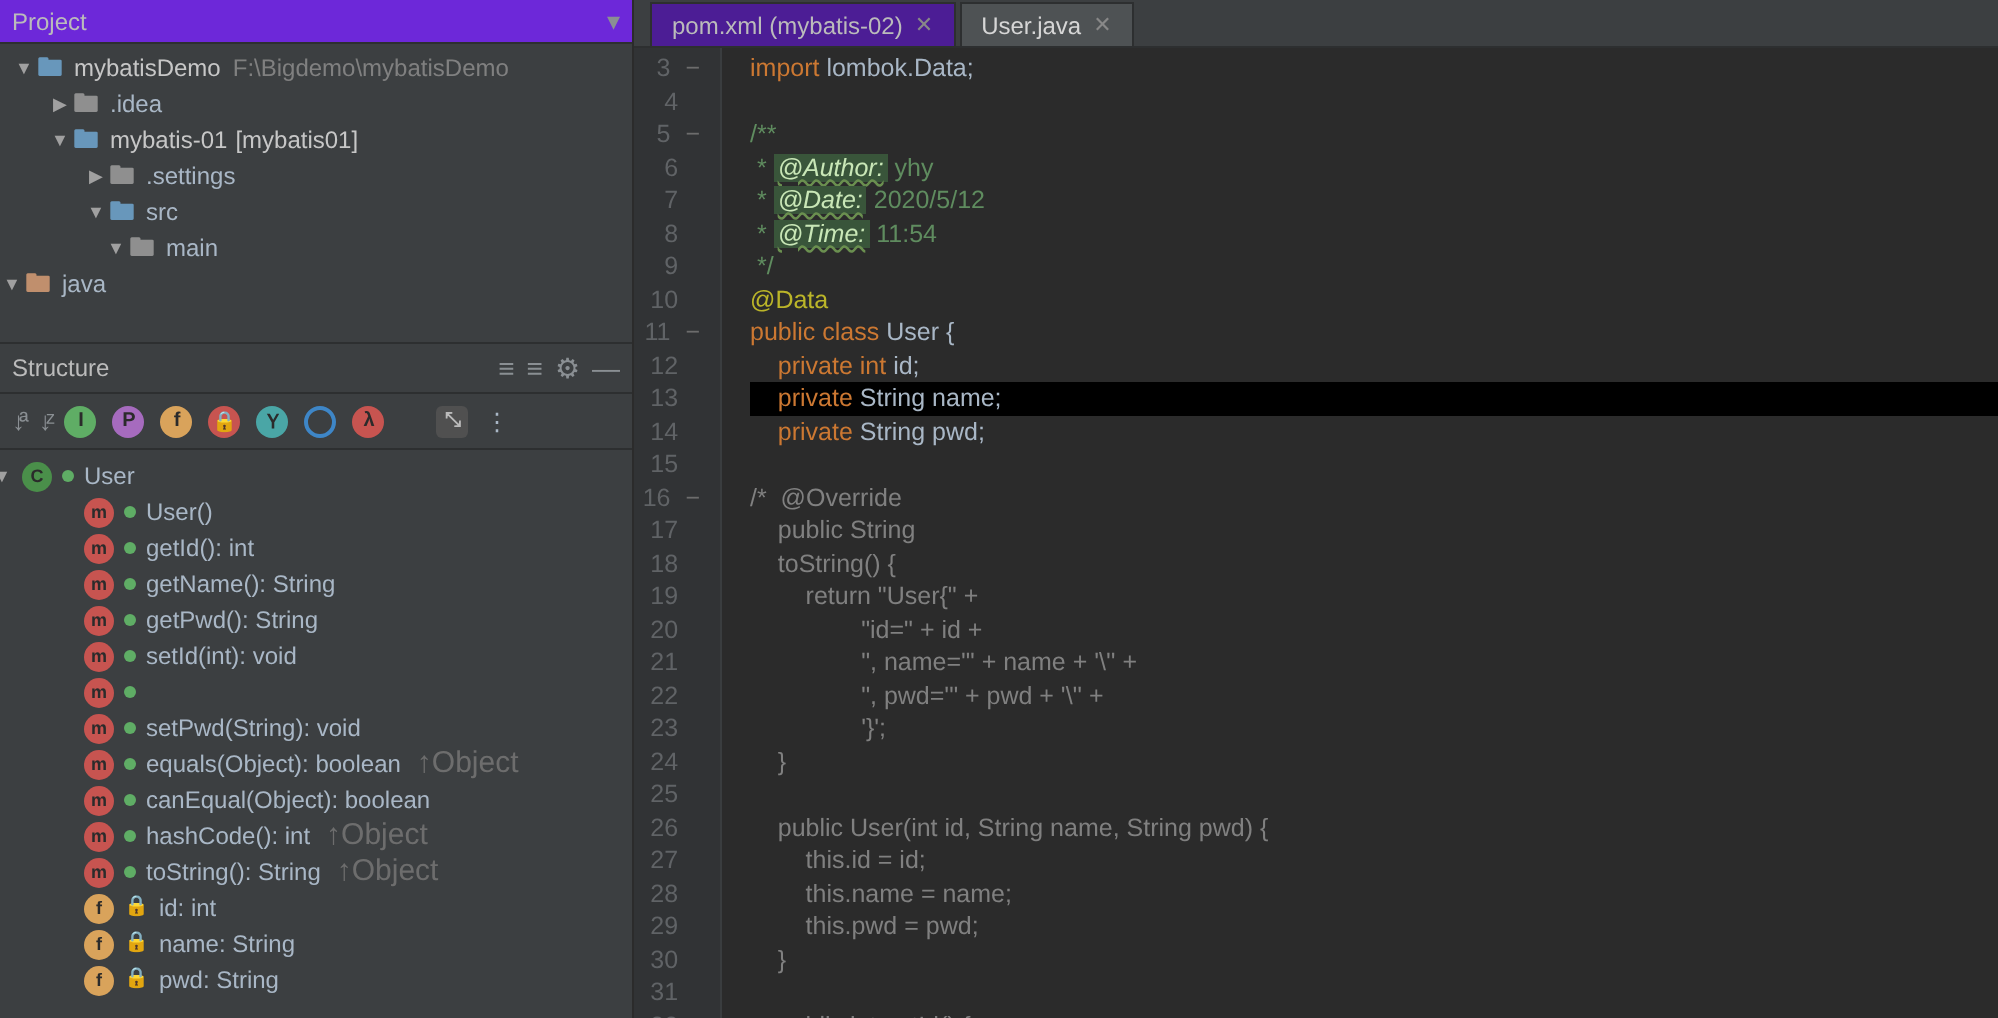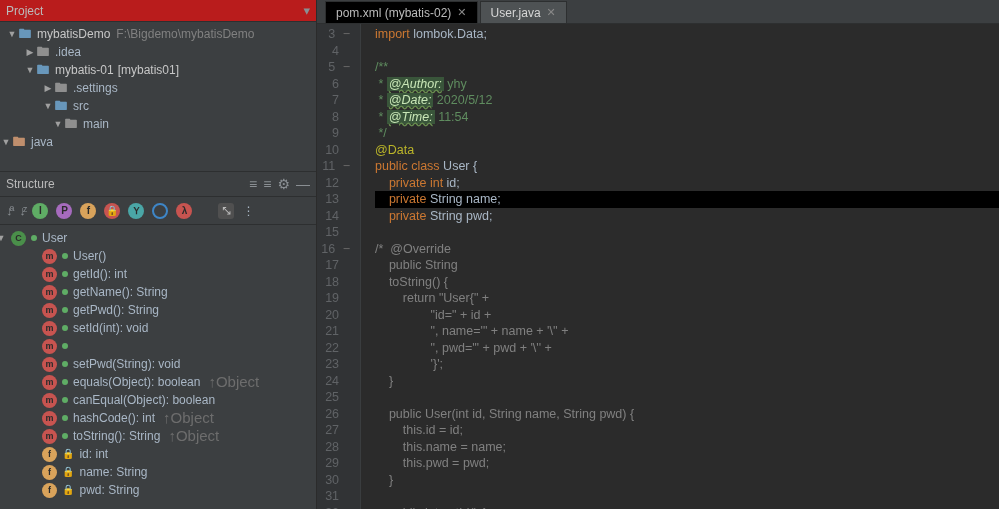--- a/index.html
+++ b/index.html
@@ -2,21 +2,21 @@
 <html><head>
 <meta charset="utf-8">
 <style>
   * { margin: 0; padding: 0; box-sizing: border-box; font-family: "Segoe UI", Arial, sans-serif; }
   body { background: #2b2b2b; color: #a9b7c6; font-size: 12px; width: 999px; height: 509px; overflow: hidden; }
   .root { display: flex; flex-direction: column; height: 100%; }
   .main { flex: 1; display: flex; min-height: 0; }
 
   
   .left { width: 317px; background: #3c3f41; display: flex; flex-direction: column; border-right: 1px solid #2b2b2b; }
-  .pane-hdr { display: flex; align-items: center; height: 22px; padding: 0 6px; background: #b91c1c; border-bottom: 1px solid #2d2f30; color: #bbb; gap: 6px; }
+  .pane-hdr { display: flex; align-items: center; height: 22px; padding: 0 6px; background: #6d28d9; border-bottom: 1px solid #2d2f30; color: #bbb; gap: 6px; }
   .pane-hdr .title { flex: 1; font-weight: 400; }
   .pane-hdr .icon, .tb .icon { color: #8a8f93; font-size: 13px; cursor: pointer; }
   .pane-hdr .icon.down::after { content: "▾"; }
 
   .tree { flex: 1; padding: 3px 0 4px 0; overflow: hidden; line-height: 18px; }
   .node { display: flex; align-items: center; height: 18px; padding-right: 6px; white-space: nowrap; }
   .arw { width: 12px; text-align: center; color: #a0a0a0; font-size: 9px; }
   .arw.open::before { content: "▼"; }
   .arw.closed::before { content: "▶"; }
   .fdr  { color:#8f8f8f; margin-right:5px; display:inline-block; width:14px; text-align:center; }
@@ -45,21 +45,21 @@
   .badge.c{ background:#4a8f4a;}    
   .badge.m{ background:#c75450;}    
   .badge.f{ background:#d9a35b;}    
   .lock{ color:#c75450; font-size:10px; }
   .dot { width:6px; height:6px; border-radius:50%; background:#5fad65; display:inline-block;}
   .up  { color:#6d6d6d; font-size:15px; padding-left:3px;}
 
   
   .right { flex:1; display:flex; flex-direction:column; min-width:0; }
   .tabs { display:flex; height:24px; background:#3c3f41; align-items:flex-end; padding-left:8px; border-bottom:1px solid #2d2f30;}
-  .tab { display:flex; align-items:center; height:22px; padding:0 10px; margin-right:2px; background:#000000; color:#bbb; border:1px solid #2d2f30; border-bottom:none; gap:6px; font-size:12px;}
+  .tab { display:flex; align-items:center; height:22px; padding:0 10px; margin-right:2px; background:#4c1d95; color:#bbb; border:1px solid #2d2f30; border-bottom:none; gap:6px; font-size:12px;}
   .tab.act{ background:#4e5254; color:#d6d6d6; }
   .tab .x{ color:#888; font-size:11px; }
   .editor{ flex:1; display:flex; background:#2b2b2b; overflow:hidden; font-family:"JetBrains Mono","Consolas",monospace; font-size:12.5px; }
   .gutter{ width:44px; background:#313335; color:#606366; text-align:right; padding:2px 10px 0 0; line-height:16.5px; user-select:none; border-right:1px solid #3a3d3f;}
   .gutter .minus{ color:#6c6c6c; padding-left:4px;}
   .code{ flex:1; padding:2px 0 0 14px; line-height:16.5px; white-space:pre; color:#a9b7c6; }
   .code .row{ display:block; }
   .code .row.hl{ background:#000000; }
   .kw{ color:#cc7832; } .decor{ color:#bbb529;} .com{ color:#808080;}
   .doc{ color:#5f8c5f;} .doctag{ background:#39553a; color:#c9e7b7; font-style:italic; padding:0 2px; text-decoration: underline; text-decoration-style: wavy; text-decoration-color:#6a8f4f;}

